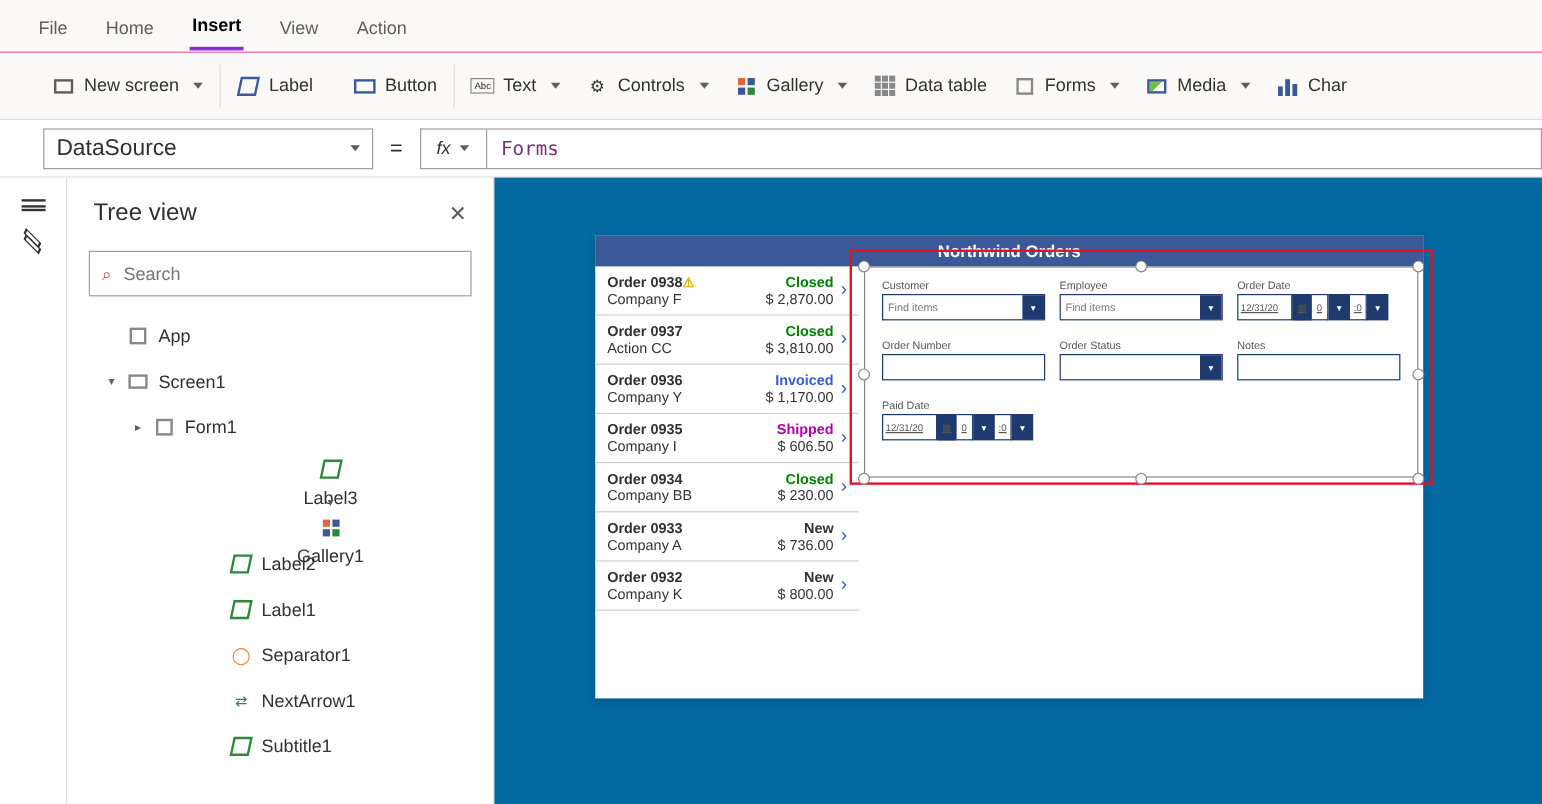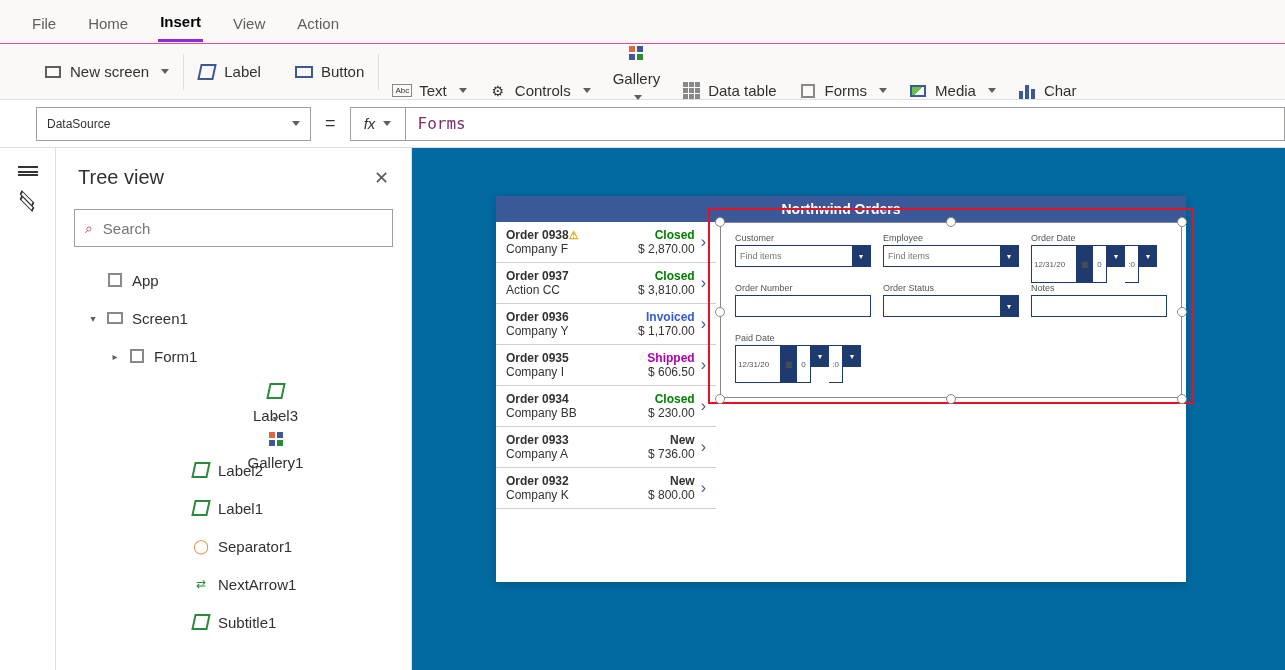--- a/index.html
+++ b/index.html
@@ -10,21 +10,21 @@
   .tabs .tab.active { color:#000; border-bottom:3px solid #8a2be2; font-weight:600;}
   
   .ribbon { height:56px; display:flex; align-items:center; background:#faf9f8; border-bottom:1px solid #e1dfdd; padding:0 30px;}
   .ribbon .grp { display:flex; align-items:flex-end; gap:8px; padding:0 14px;}
   .ribbon .sep { width:1px; height:36px; background:#e1dfdd;}
   .ribbon .item { display:flex; align-items:center; gap:8px; color:#323130; cursor:pointer; font-size:15px;}
   .icon-box { width:18px; height:18px; display:inline-flex; align-items:center; justify-content:center;}
   .chev { width:0;height:0;border-left:4px solid transparent;border-right:4px solid transparent;border-top:5px solid #605e5c; margin-left:4px;}
   
   .formulabar { height:48px; display:flex; align-items:center; border-bottom:1px solid #e1dfdd; background:#fff;}
-  .prop-dd { margin-left:36px; width:275px; height:34px; border:1px solid #a19f9d; background:#fff; display:flex; align-items:center; justify-content:space-between; padding:0 10px; font-size:12px;}
+  .prop-dd { margin-left:36px; width:275px; height:34px; border:1px solid #a19f9d; background:#fff; display:flex; align-items:center; justify-content:space-between; padding:0 10px; font-size:19px;}
   .eq { margin:0 14px; font-size:18px; color:#323130;}
   .fx-btn { width:56px; height:34px; border:1px solid #a19f9d; display:flex; align-items:center; justify-content:center; font-style:italic; font-size:15px; gap:4px;}
   .fx-input { flex:1; height:34px; border:1px solid #a19f9d; border-left:none; display:flex; align-items:center; padding:0 12px; font-family:"Consolas",monospace; font-size:16px; color:#7a306c;}
   
   .body { display:flex; height:calc(670px - 44px - 56px - 48px);}
   .leftrail { width:56px; border-right:1px solid #e1dfdd; display:flex; flex-direction:column; align-items:center; gap:18px; padding-top:18px;}
   .leftrail span { width:20px; height:14px; display:block;}
   .treepanel { width:356px; border-right:1px solid #e1dfdd; padding:4px 0; overflow:hidden;}
   .treepanel .hdr { display:flex; align-items:center; justify-content:space-between; padding:14px 22px 14px 22px;}
   .treepanel .hdr h2 { margin:0; font-weight:400; font-size:20px;}
@@ -56,21 +56,21 @@
   .form-wrap { flex:1; position:relative;}
   .redbox { position:absolute; left:-8px; top:-14px; right:-8px; height:196px; border:2px solid #e81123; pointer-events:none;}
   .form { position:absolute; left:4px; top:0; right:4px; height:176px; border:1px solid #888; display:grid; grid-template-columns:repeat(3,1fr); grid-auto-rows:50px; gap:0; padding:8px 8px;}
   .field { display:flex; flex-direction:column; font-size:9px; color:#555; padding:2px 6px;}
   .field label { margin-bottom:2px;}
   .field .ctrl { height:22px; border:1.5px solid #1f3a6e; display:flex; align-items:center; font-size:9px; background:#fff;}
   .field .ctrl.dd { justify-content:space-between;}
   .field .ctrl.dd .v { padding-left:4px; color:#777;}
   .field .ctrl.dd .btn, .dp .btn { width:18px; height:100%; background:#1f3a6e; color:#fff; display:flex; align-items:center; justify-content:center; font-size:8px;}
   .dp { display:flex; gap:0;}
-  .dp .seg { height:38px; border:1.5px solid #1f3a6e; font-size:8px; display:flex; align-items:center;}
+  .dp .seg { height:22px; border:1.5px solid #1f3a6e; font-size:8px; display:flex; align-items:center;text-decoration:underline;}
   .dp .date { width:46px; padding-left:2px; color:#555;}
   .dp .cal { width:16px; background:#1f3a6e; display:flex; align-items:center; justify-content:center;}
   .dp .hm { width:14px; justify-content:center; border-left:0;}
   .handle { width:10px;height:10px;background:#fff;border:1px solid #888;border-radius:50%; position:absolute;}
   
   .ic-label { width:16px;height:16px;border:2px solid #3b5998; transform:skewX(-12deg);}
   .ic-btn { width:20px;height:12px;border:2px solid #3b5998;}
   .ic-gallery { display:grid; grid-template-columns:repeat(2,6px); grid-template-rows:repeat(2,6px); gap:2px;}
   .ic-gallery span{background:#e0673c;}
   .ic-gallery span:nth-child(2){background:#3b5998;}
@@ -126,21 +126,21 @@
       <span>Text</span>
       <span class="chev"></span>
     </div>
     <div class="item" style="margin-left:14px;">
       <span class="icon-box">
           <span style="font-size:14px;">⚙</span>
         </span>
       <span>Controls</span>
       <span class="chev"></span>
     </div>
-    <div class="item" style="margin-left:14px;flex-direction:column;">
+    <div class="item" style="margin-left:14px;">
       <span class="icon-box">
           <span class="ic-gallery">
             <span></span>
             <span></span>
             <span></span>
             <span></span>
           </span>
         </span>
       <span>Gallery</span>
       <span class="chev"></span>

